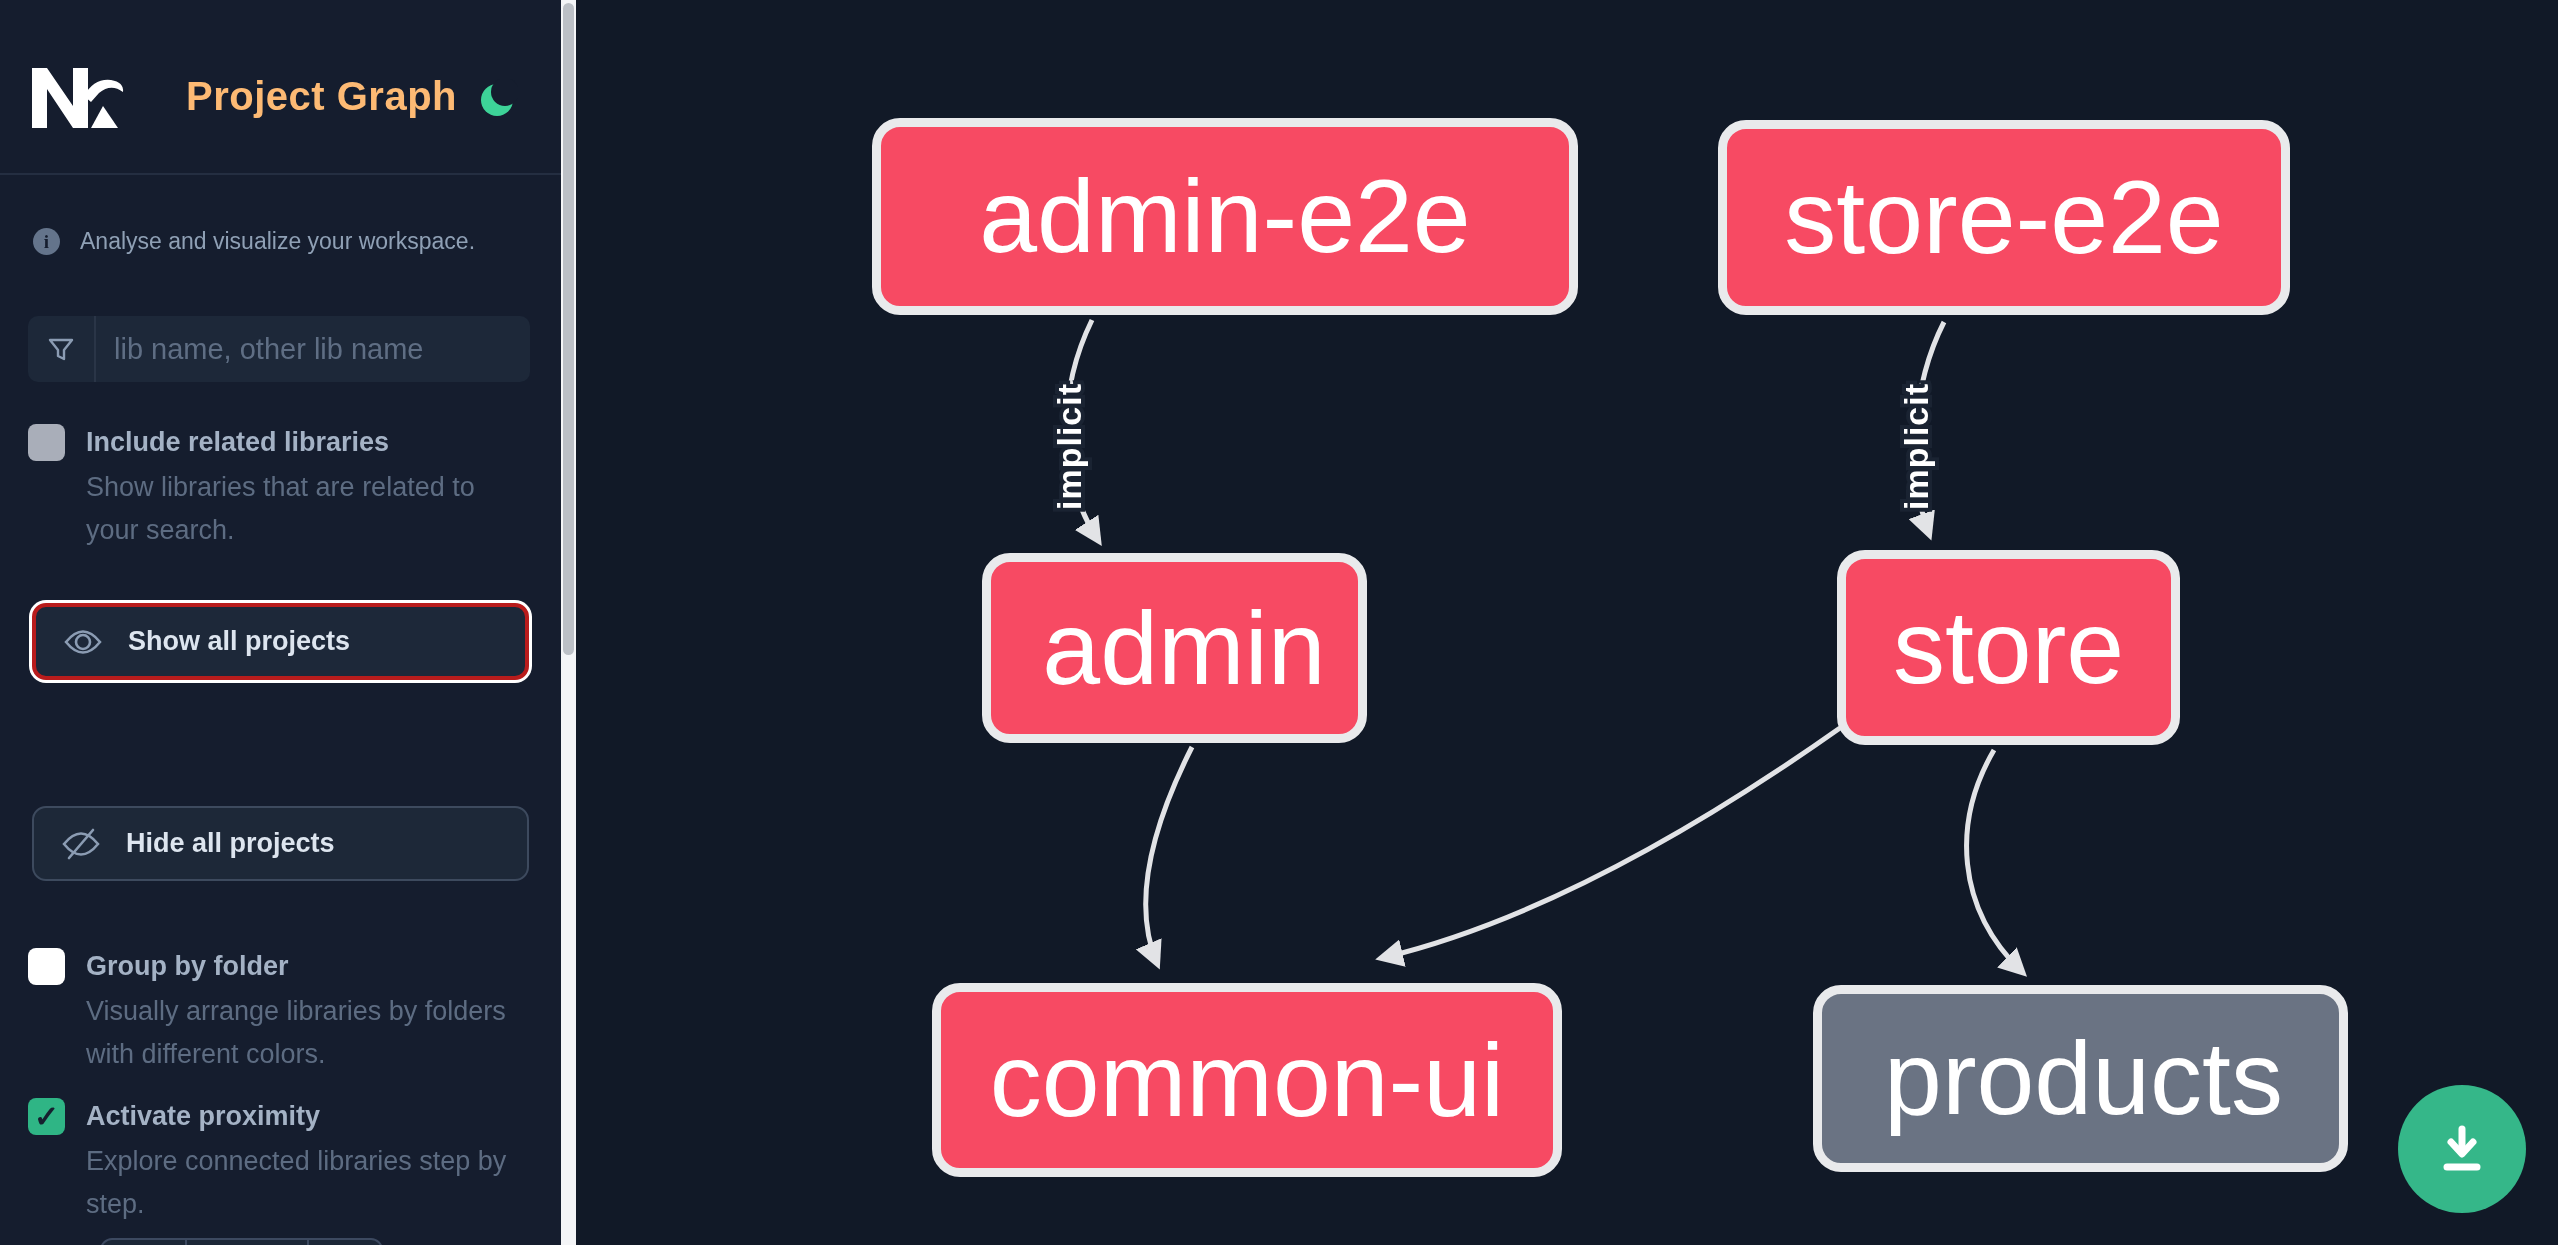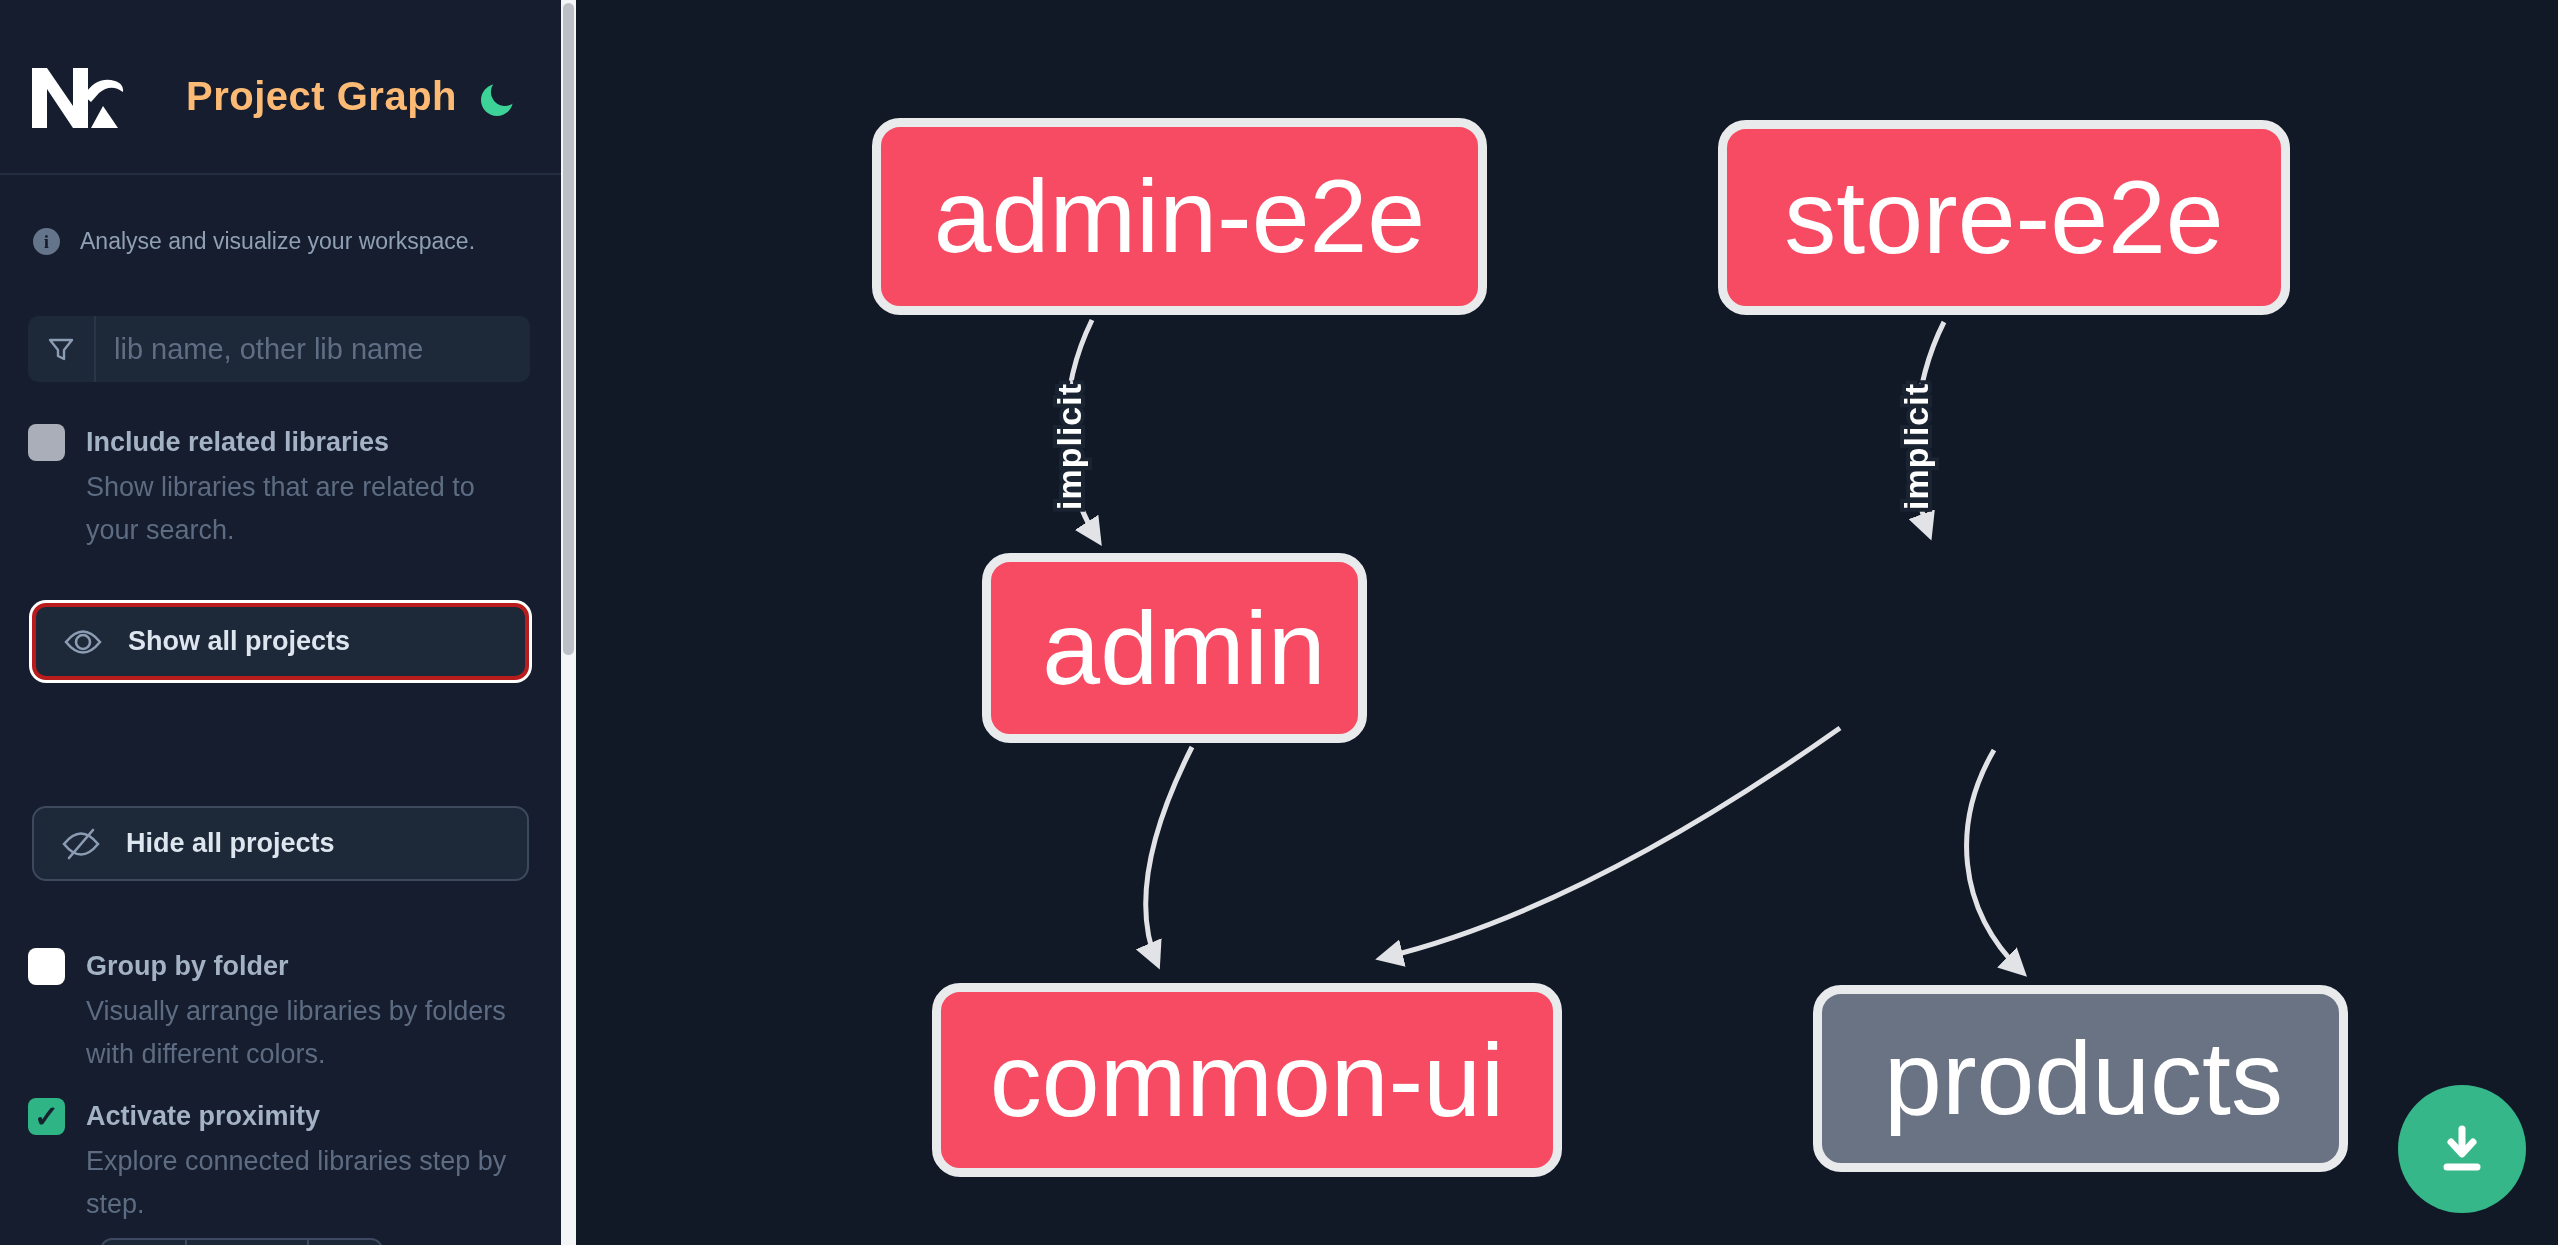--- a/index.html
+++ b/index.html
@@ -57,21 +57,21 @@
   
   #graph{position:absolute;left:576px;top:0;width:1982px;height:1245px;background:#111927;}
   #edges-svg{position:absolute;left:0;top:0;width:2558px;height:1245px;pointer-events:none;}
 
   .gnode{position:absolute;border:9px solid #e9eaec;border-radius:28px;display:flex;
          align-items:center;justify-content:center;color:#ffffff;font-size:104px;
          cursor:pointer;}
   .gnode.pink{background:#f74a63;}
   .gnode.gray{background:#6a7383;padding-left:6px;}
 
-  #node-admin-e2e{left:872px;top:118px;width:615px;height:197px;}
+  #node-admin-e2e{left:872px;top:118px;width:706px;height:197px;}
   #node-store-e2e{left:1718px;top:120px;width:572px;height:195px;}
   #node-admin{left:982px;top:553px;width:385px;height:190px;padding-left:19px;}
   #node-store{left:1837px;top:550px;width:343px;height:195px;}
   #node-common-ui{left:932px;top:983px;width:630px;height:194px;}
   #node-products{left:1813px;top:985px;width:535px;height:187px;}
 
   .edge-label{font-size:34px;font-weight:700;fill:#ffffff;stroke:#1a2332;stroke-width:8px;
               paint-order:stroke;letter-spacing:1px;font-family:"Liberation Sans",sans-serif;}
 
   #fab-download{position:absolute;left:2398px;top:1085px;width:128px;height:128px;border-radius:50%;
@@ -103,20 +103,23 @@
 
   <div class="gnode pink" id="node-admin-e2e">
     <span>admin-e2e</span>
   </div>
   <div class="gnode pink" id="node-store-e2e">
     <span>store-e2e</span>
   </div>
   <div class="gnode pink" id="node-admin">
     <span>admin</span>
   </div>
+  <div class="gnode pink" id="node-store">
+    <span>store</span>
+  </div>
   <div class="gnode pink" id="node-common-ui">
     <span>common-ui</span>
   </div>
   <div class="gnode gray" id="node-products">
     <span>products</span>
   </div>
 
   <div id="fab-download">
     <svg width="64" height="64" viewBox="0 0 64 64">
       <g stroke="#ffffff" stroke-width="7" fill="none" stroke-linecap="round" stroke-linejoin="round">

